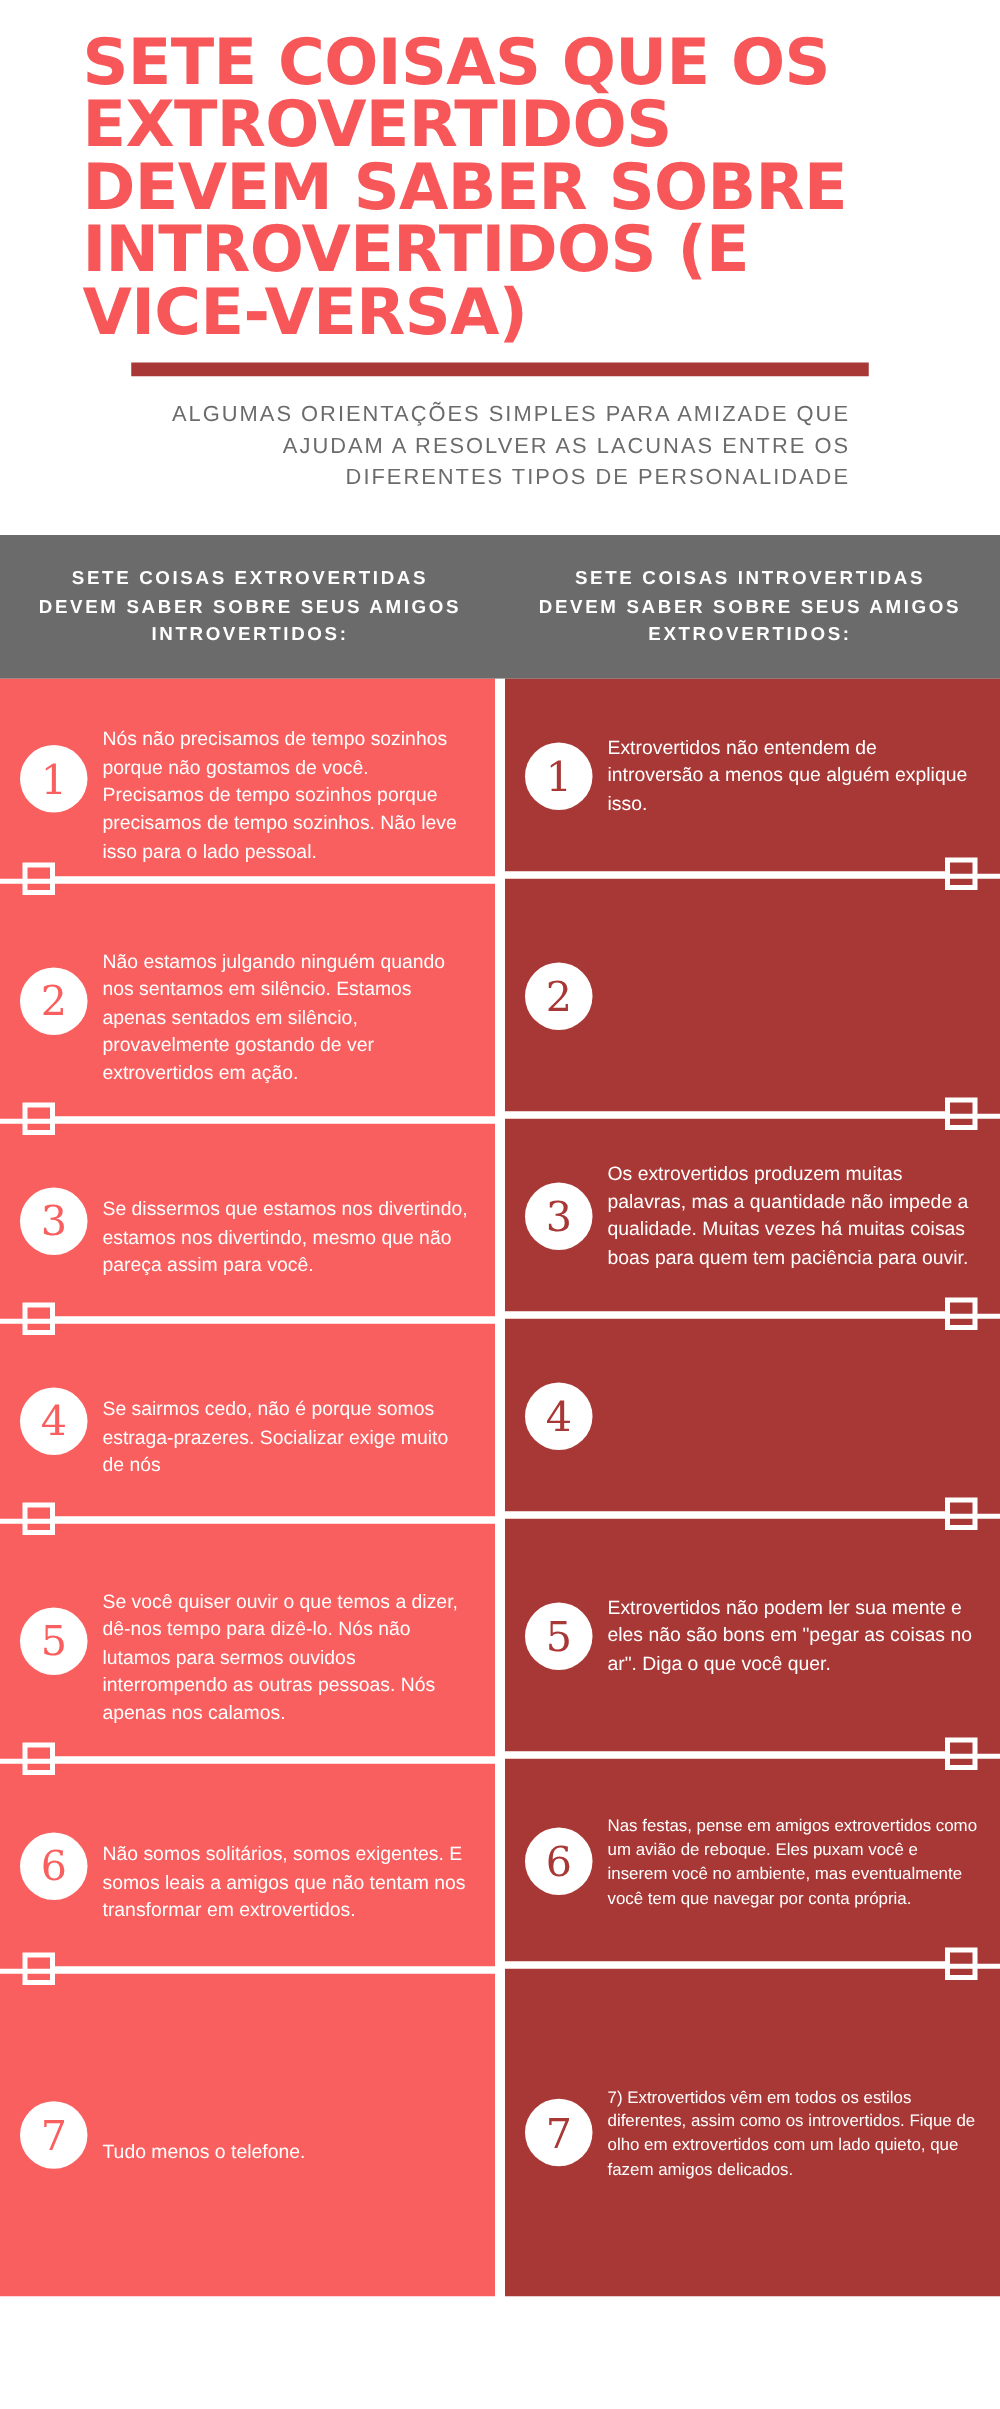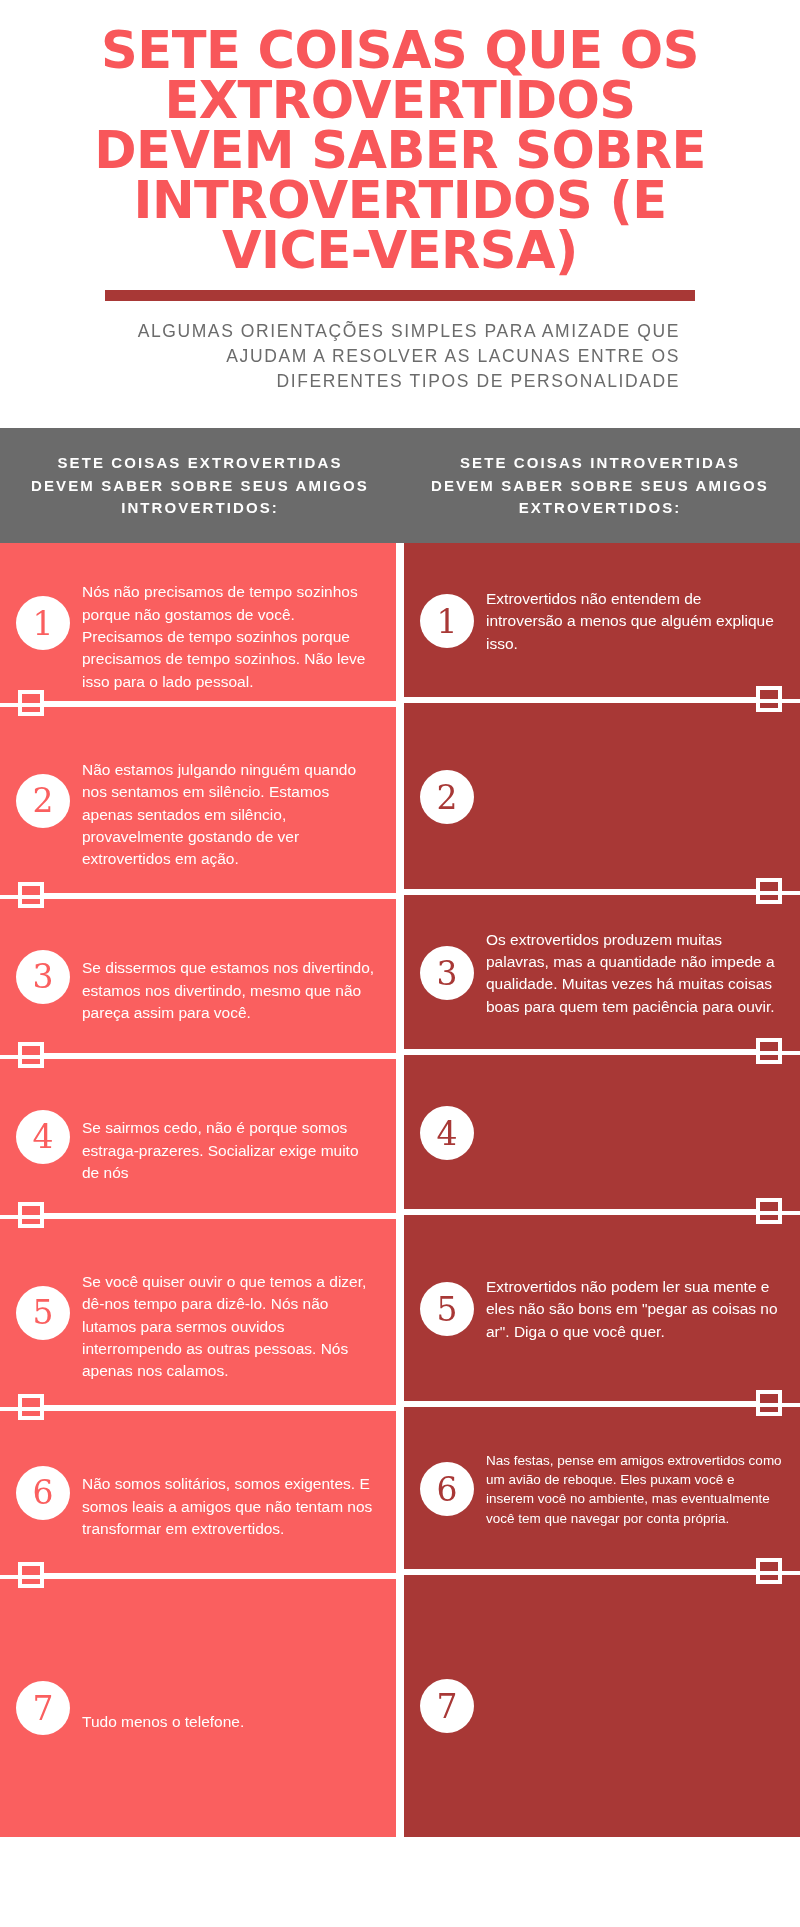--- a/index.html
+++ b/index.html
@@ -26,21 +26,21 @@
   .header {
     padding: 26px 60px 0 60px;
     box-sizing: border-box;
   }
   .poster-title {
     font-family: "DejaVu Sans", sans-serif;
     font-weight: 700;
     font-size: 51px;
     line-height: 0.98;
     letter-spacing: -0.5px;
-    text-align: center;
+    text-align: left;
     color: #f8575a;
     text-transform: uppercase;
     margin: 0;
     padding: 0 6px;
   }
   .title-rule {
     width: 590px;
     height: 11px;
     background: #a83836;
     margin: 14px auto 0 auto;
@@ -342,18 +342,19 @@
         <div class="connector right" style="bottom:-15px;">
           <div class="sq"></div>
           <div class="ln"></div>
         </div>
       </div>
 
       <div class="row" style="flex:1 1 auto;">
         <div class="num-badge">
           <span>7</span>
         </div>
+        <div class="row-text small">7) Extrovertidos vêm em todos os estilos diferentes, assim como os introvertidos. Fique de olho em extrovertidos com um lado quieto, que fazem amigos delicados.</div>
       </div>
 
     </div>
 
   </div>
 </div>
 
 </body></html>

